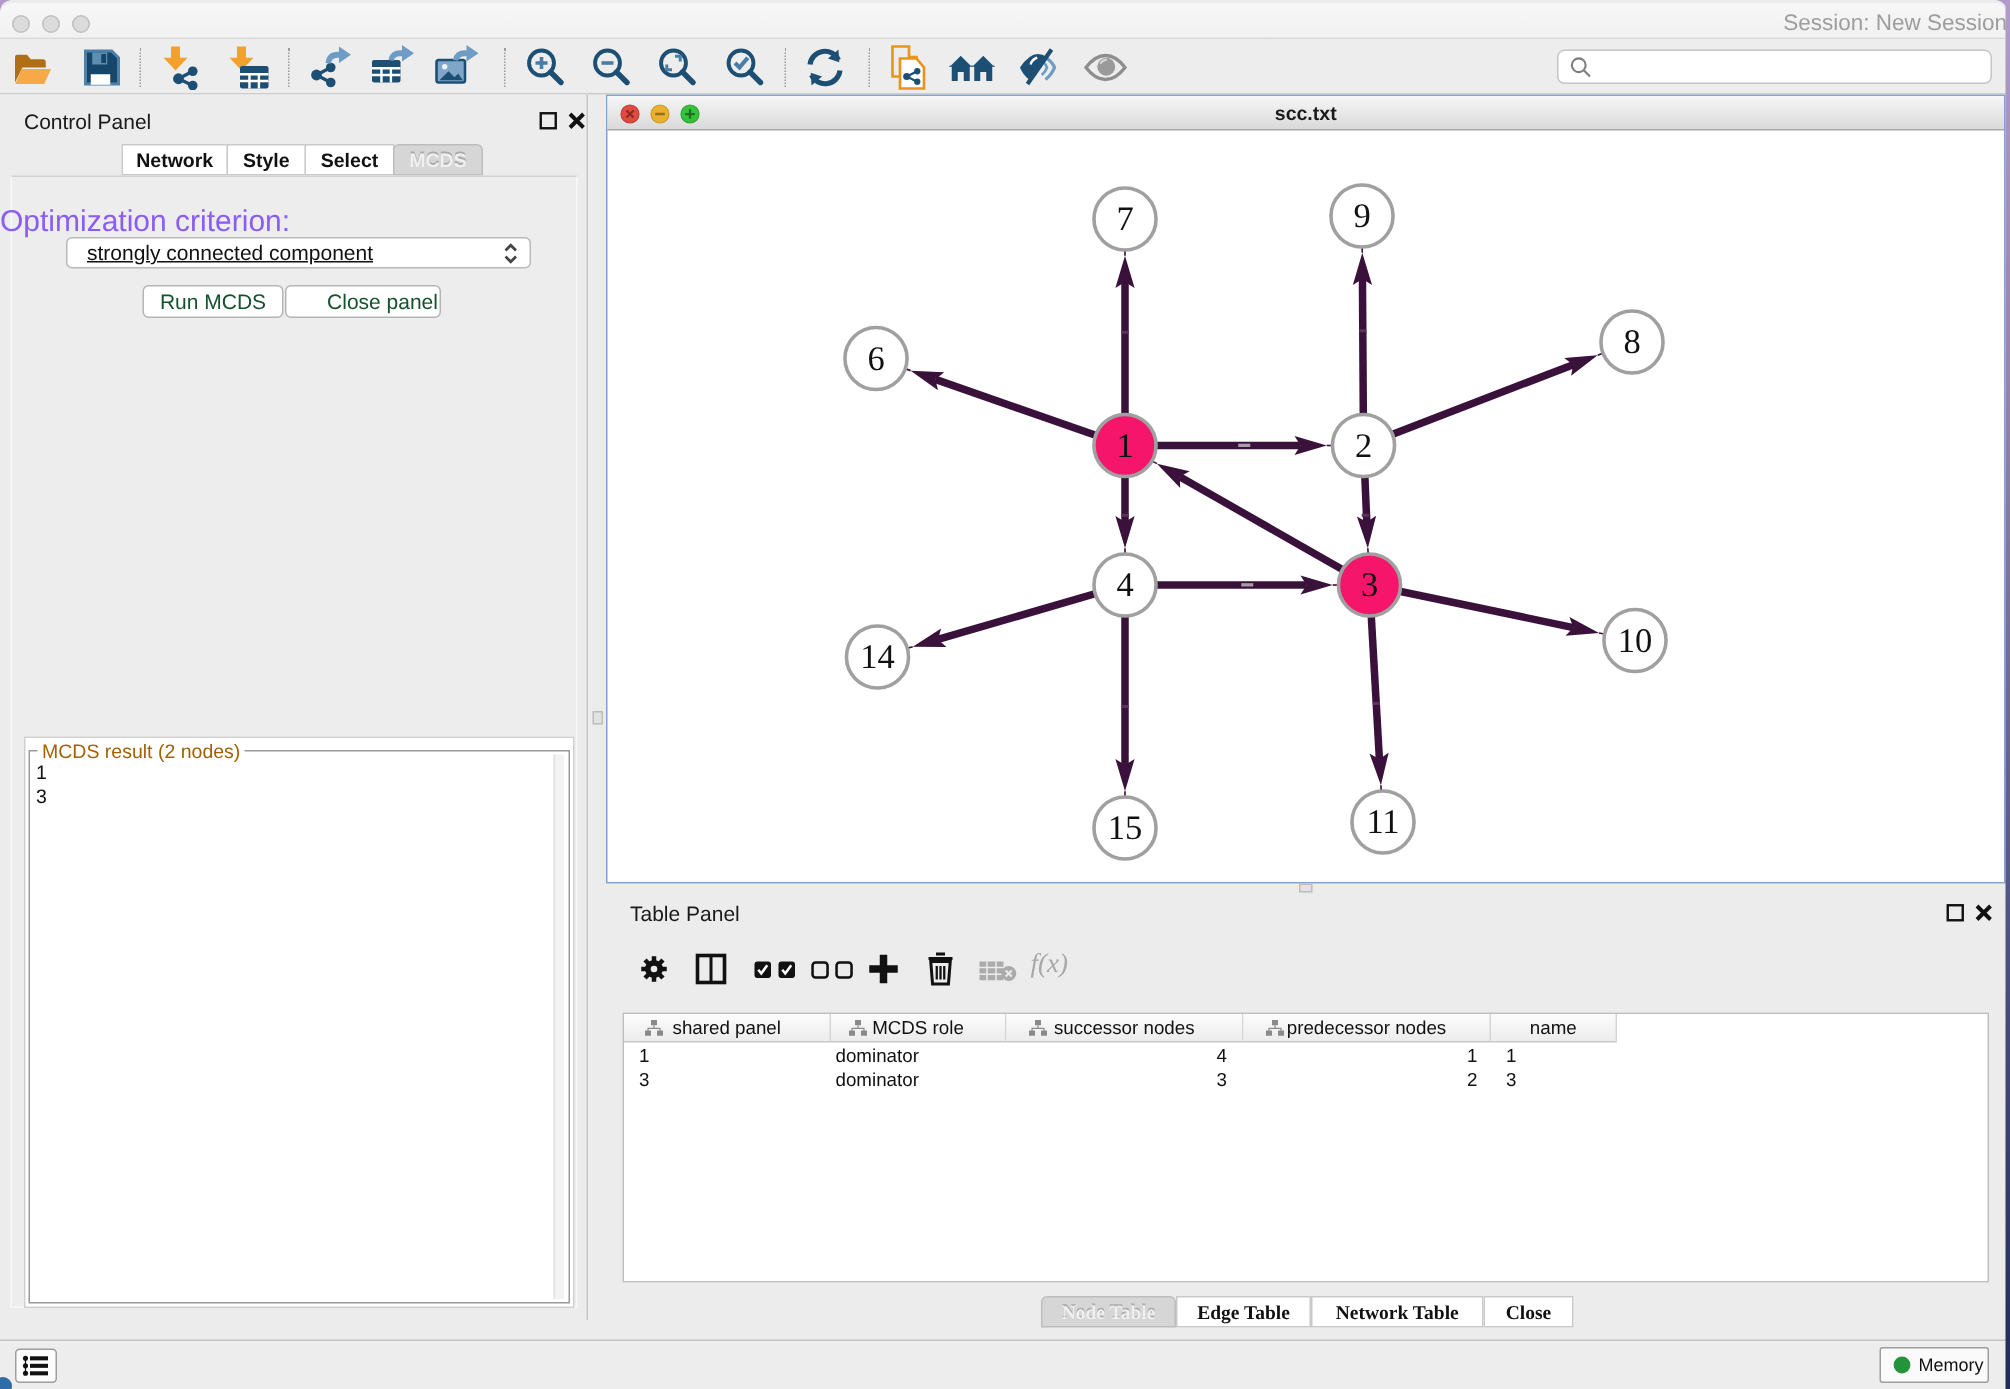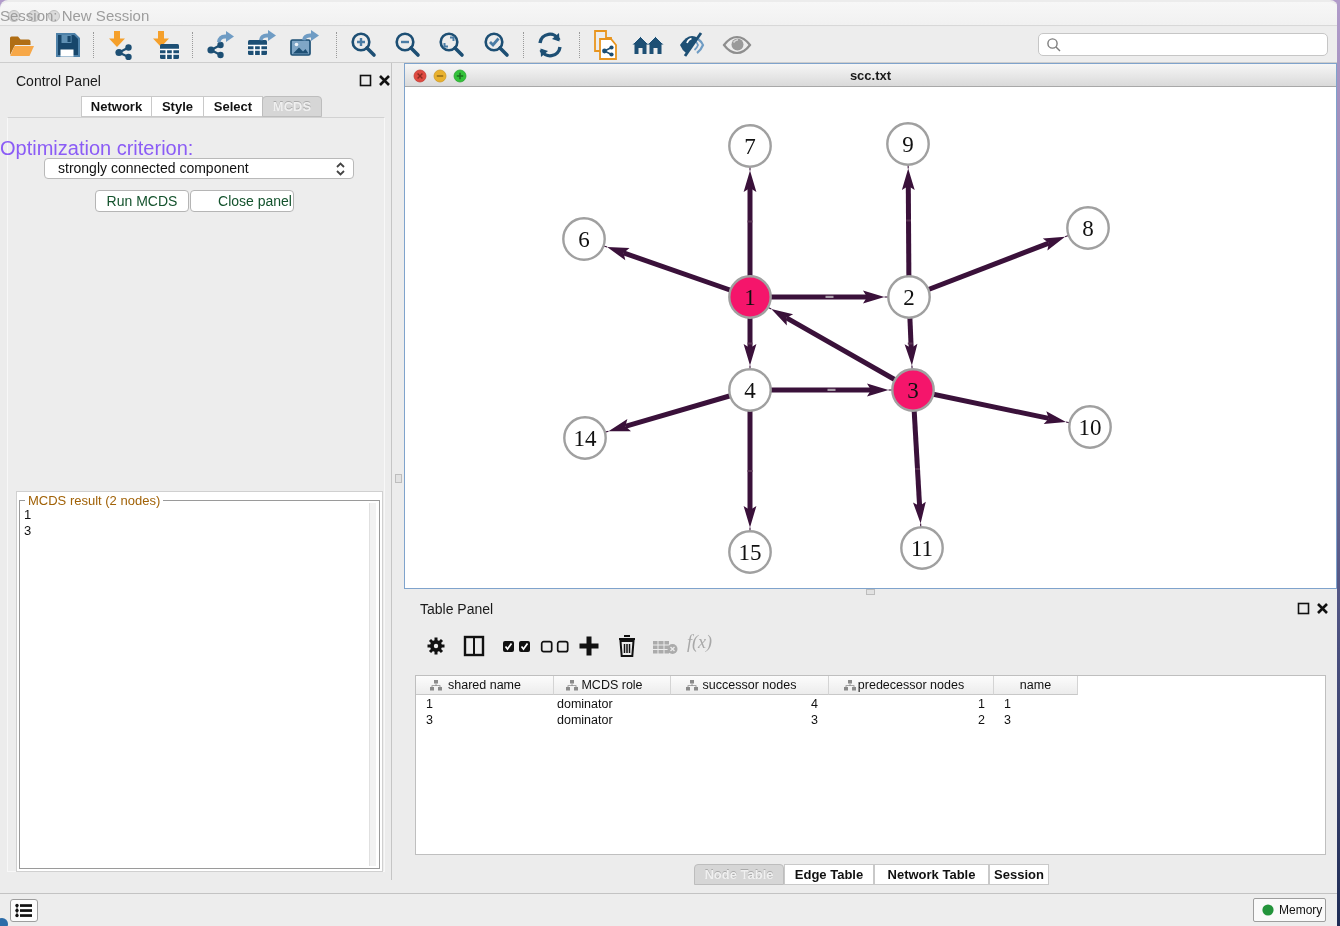--- a/index.html
+++ b/index.html
@@ -3,36 +3,36 @@
 <meta charset="utf-8">
 <style>
 * { margin:0; padding:0; box-sizing:border-box; }
 html,body { width:1340px; height:926px; overflow:hidden; font-family:"Liberation Sans",sans-serif; }
 body { background:#B19BCA; position:relative; }
 #app { position:absolute; left:0; top:0; width:1338px; height:926px; background:#ECECEC; border-radius:8px 8px 0 0; }
 #rightstrip { position:absolute; right:0; top:0; width:3px; height:926px; background:linear-gradient(#B19BCA 0%, #8F83AC 30%, #4A4F7E 70%, #1F2C55 100%); }
 
 #titlebar { position:absolute; left:0; top:2px; width:1338px; height:24px; background:linear-gradient(#F7F7F7,#F1F1F1); border-radius:8px 8px 0 0; border-bottom:1px solid #D8D8D8; }
 .tl { position:absolute; top:8px; width:12px; height:12px; border-radius:50%; background:#DBDBDB; border:1px solid #BFBFBF; }
-#titletext { position:absolute; top:5px; left:0; width:100%; text-align:left; font-size:15px; color:#9D9D9D; }
+#titletext { position:absolute; top:5px; left:0; width:100%; text-align:right; font-size:15px; color:#9D9D9D; }
 
 #toolbar { position:absolute; left:0; top:27px; width:1338px; height:36px; background:#EDEDED; border-bottom:1px solid #CDCDCD; }
 .sep { position:absolute; top:5px; height:26px; width:1px; border-left:1px dotted #9A9A9A; }
 .ticon { position:absolute; top:3px; }
 #search { position:absolute; left:1038px; top:6px; width:290px; height:23px; background:#FFF; border:1px solid #C6C6C6; border-radius:5px; }
 
 #cpanel { position:absolute; left:0; top:63px; width:392px; height:817px; background:#ECECEC; border-right:1px solid #C5C5C5; }
 #cpanel .phead { position:absolute; left:16px; top:10px; font-size:14px; color:#1a1a1a; }
 .winbtns { position:absolute; }
 .tabs { position:absolute; font-size:13px; }
 .tab { position:absolute; top:0; height:21px; line-height:20px; text-align:center; background:#FFF; border:1px solid #C9C9C9; color:#111; font-weight:bold; }
 .tab.sel { background:#D6D6D6; color:#F0F0F0; text-shadow:0 -1px 0 #ABABAB; border-color:#BDBDBD; border-radius:4px 4px 0 0; }
 #cptabarea { position:absolute; left:7px; top:54px; width:378px; height:755px; background:#EDEDED; border:1px solid #F8F8F8; border-top:1px solid #D2D2D2; }
 #optlabel { position:absolute; left:0; top:74px; width:100%; text-align:left; font-size:20px; color:#8b5cf6; }
-#optselect { position:absolute; left:44px; top:95px; width:310px; height:21px; background:#FFF; border:1px solid #B9B9B9; border-radius:4px; font-size:14px; color:#111; line-height:19px; padding-left:13px; }
+#optselect { position:absolute; left:44px; top:95px; width:310px; height:21px; background:#FFF; border:1px solid #B9B9B9; border-radius:4px; font-size:14px; color:#111; line-height:19px; padding-left:13px;text-decoration:underline; }
 .btn { position:absolute; height:22px; background:#FFF; border:1px solid #B5B5B5; border-radius:4px; font-size:14px; color:#14532d; text-align:center; line-height:20px; }
 #resultwrap { position:absolute; left:16px; top:428px; width:367px; height:381px; background:#FFF; border:1px solid #D0D0D0; }
 #fieldset { position:absolute; left:2px; top:8px; width:361px; height:369px; border:1px solid #9A9A9A; }
 #fieldlegend { position:absolute; left:5px; top:-8px; background:#FFF; padding:0 3px; font-size:13px; color:#a16207; }
 #fieldtext { position:absolute; left:4px; top:6px; font-size:13px; color:#111; line-height:16px; }
 #fscroll { position:absolute; right:3px; top:2px; width:7px; height:363px; background:#F2F2F2; border-left:1px solid #E0E0E0; }
 
 #netwin { position:absolute; left:404px; top:63px; width:933px; height:526px; border:1px solid #7FA3CC; background:#FFF; }
 #nettitle { position:absolute; left:0; top:0; width:100%; height:23px; background:linear-gradient(#F6F6F6,#DADADA); border-bottom:1px solid #A8A8A8; }
 #nettitle .t { position:absolute; width:100%; text-align:center; top:4px; font-size:13px; font-weight:bold; color:#1a1a1a; }
@@ -370,21 +370,21 @@
         </g>
       <g stroke="#EBEBEB" stroke-width="1">
           <path d="M6 1 V14 M12 1 V14"></path>
         </g>
       <circle cx="20.5" cy="9" r="5" fill="#ABABAB"></circle>
       <path d="M18.5 7 L22.5 11 M22.5 7 L18.5 11" stroke="#EBEBEB" stroke-width="1.4"></path>
     </svg>
 
     <div style="position:absolute;left:283px;top:36px;font-family:'Liberation Serif',serif;font-style:italic;font-size:18px;color:#A8A8A8;">f(x)</div>
     <div id="ttable">
-      <div class="thead" style="left:0;width:138px;">shared name</div>
+      <div class="thead" style="left:0;width:138px;">shared panel</div>
       <div class="thead" style="left:138px;width:117px;">MCDS role</div>
       <div class="thead" style="left:255px;width:158px;">successor nodes</div>
       <div class="thead" style="left:413px;width:165px;">predecessor nodes</div>
       <div class="thead" style="left:578px;width:84px;">name</div>
       <svg class="hicon" style="position:absolute;left:14px;top:4px" width="12" height="11" viewBox="0 0 12 11">
           <g fill="#8A8A8A">
             <rect x="4" y="0" width="4" height="3.5"></rect>
             <rect x="0" y="7" width="4" height="3.5"></rect>
             <rect x="8" y="7" width="4" height="3.5"></rect>
             <path d="M5.6 3.5 h0.8 v2 h-0.8z M1.6 5.2 h8.8 v0.8 h-8.8z M1.6 5.2 h0.8 v2 h-0.8z M9.6 5.2 h0.8 v2 h-0.8z"></path>
@@ -418,25 +418,25 @@
       <div class="trow" style="left:141px;top:20px;">dominator</div>
       <div class="trow" style="left:255px;top:20px;width:147px;text-align:right;">4</div>
       <div class="trow" style="left:413px;top:20px;width:156px;text-align:right;">1</div>
       <div class="trow" style="left:588px;top:20px;">1</div>
       <div class="trow" style="left:10px;top:36px;">3</div>
       <div class="trow" style="left:141px;top:36px;">dominator</div>
       <div class="trow" style="left:255px;top:36px;width:147px;text-align:right;">3</div>
       <div class="trow" style="left:413px;top:36px;width:156px;text-align:right;">2</div>
       <div class="trow" style="left:588px;top:36px;">3</div>
     </div>
-    <div class="tabs btabs" style="height:21px;">
+    <div class="tabs btabs" style="height:21px;font-family:Liberation Serif, serif;">
       <div class="tab sel" style="left:290px;width:90px;">Node Table</div>
       <div class="tab" style="left:380px;width:90px;">Edge Table</div>
       <div class="tab" style="left:470px;width:115px;">Network Table</div>
-      <div class="tab" style="left:585px;width:60px;">Session</div>
+      <div class="tab" style="left:585px;width:60px;">Close</div>
     </div>
   </div>
   <div id="status">
     <div id="listbtn">
       <svg width="18" height="15" viewBox="0 0 18 15" style="position:absolute;left:4px;top:3px">
         <g fill="#111">
             <path d="M1.6 2 H2.4 V13 H1.6 Z"></path>
             <circle cx="2" cy="2.5" r="1.7"></circle>
             <circle cx="2" cy="7.5" r="1.7"></circle>
             <circle cx="2" cy="12.5" r="1.7"></circle>

